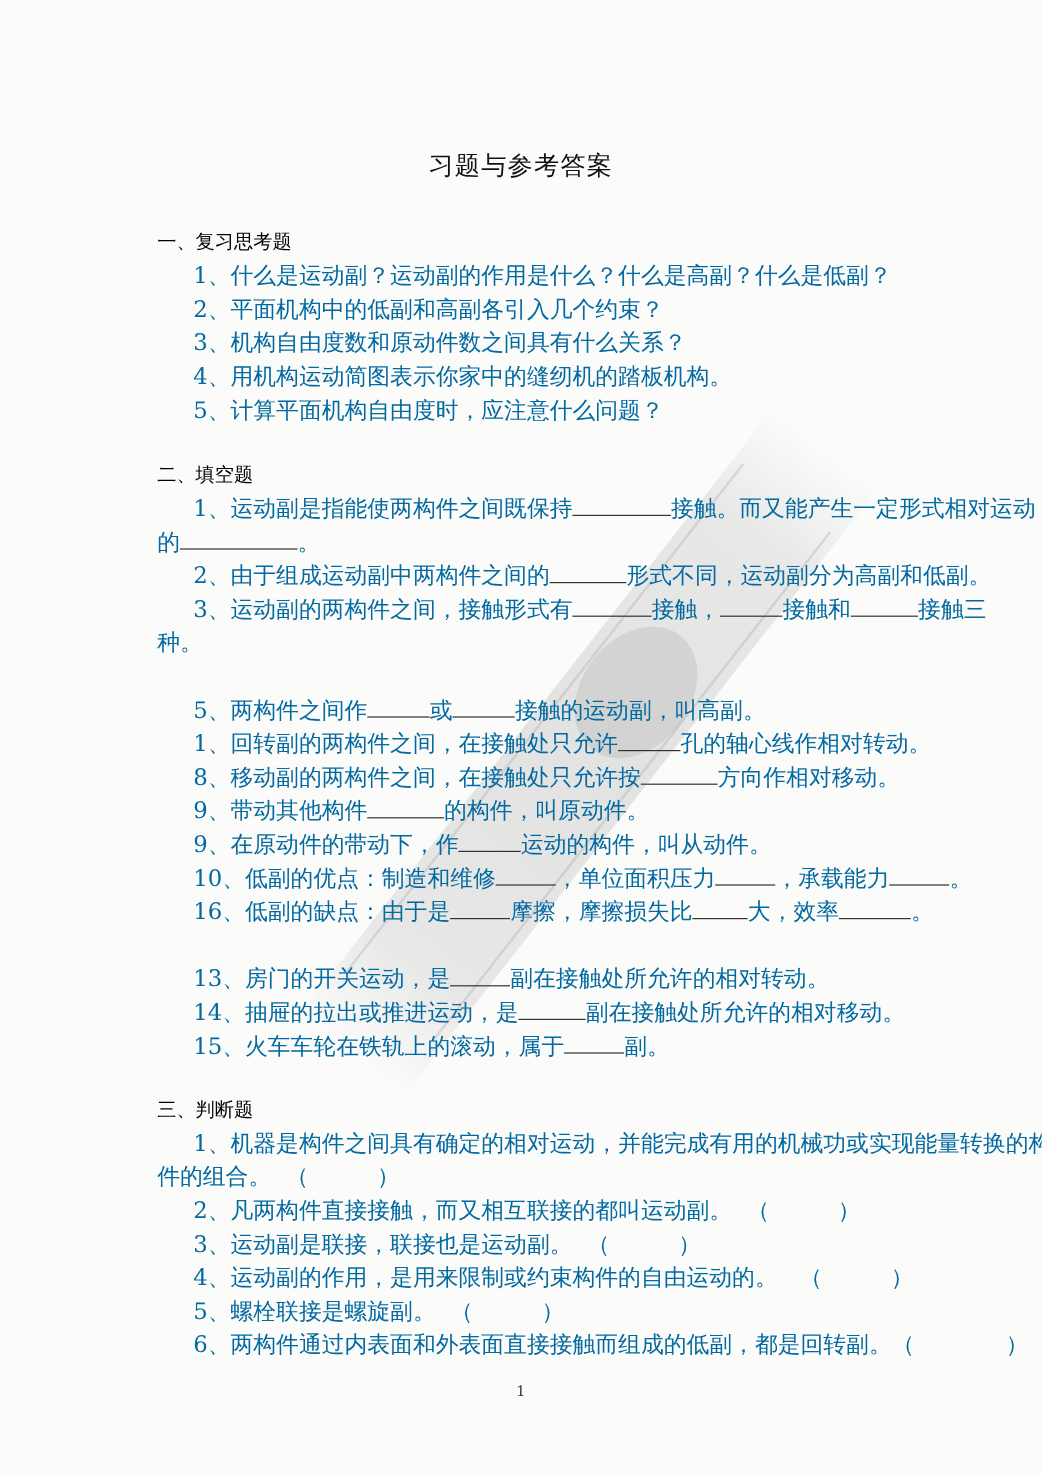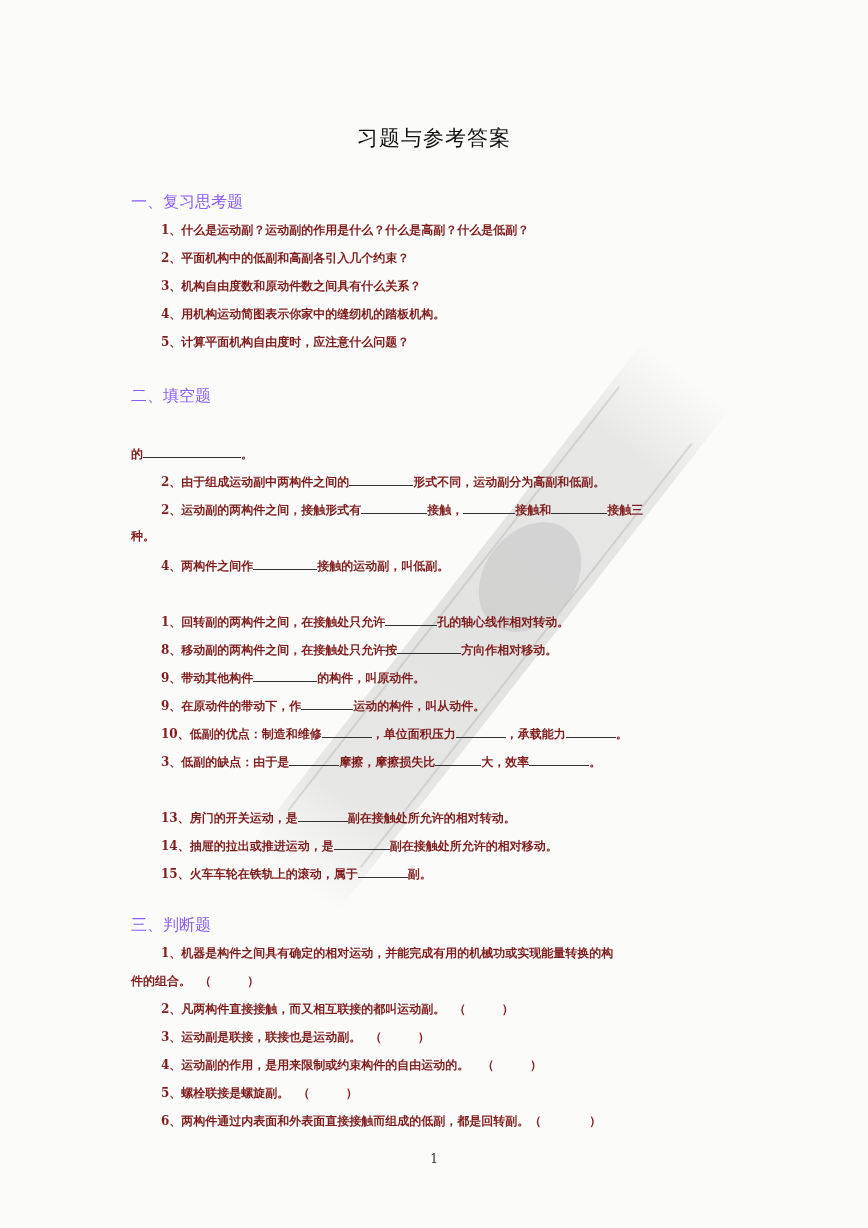--- a/index.html
+++ b/index.html
@@ -8,24 +8,24 @@
       font-family: "DejaVu Serif", "Liberation Serif", serif; color: #2a2a2a;
     }
     .page { position: absolute; left: 0; top: 12px; width: 868px; height: 1228px; }
     .title {
       position: absolute; left: 0; width: 868px; top: 112px; text-align: center;
       font-family: "DejaVu Sans", "Liberation Sans", sans-serif; font-size: 21px; color: #111;
       letter-spacing: 1px;
     }
     .section-head {
       position: absolute; left: 131px; font-family: "DejaVu Sans", "Liberation Sans", sans-serif;
-      font-size: 16px; color: #8b5cf6;
+      font-size: 16px; color: #000000;
     }
     .line {
-      position: absolute; font-size: 12px; white-space: nowrap; color: #7f1d1d; line-height: 18px; font-weight: bold;
+      position: absolute; font-size: 19px; white-space: nowrap; color: #0369a1; line-height: 18px;
     }
     .indent { left: 161px; }
     .flush { left: 131px; }
     .blank { display: inline-block; border-bottom: 1px solid #333; height: 14px; vertical-align: baseline; }
     .paren { display: inline-block; }
     .page-num { position: absolute; top: 1140px; left: 0; width: 868px; text-align: center; font-size: 12px; color: #333; }
     .watermark {
       position: absolute; left: 170px; top: 560px; width: 640px; height: 110px;
       transform: rotate(-52deg); transform-origin: center;
       background: linear-gradient(90deg, rgba(200,200,200,0) 0%, rgba(195,195,195,0.35) 15%, rgba(190,190,190,0.4) 50%, rgba(195,195,195,0.35) 85%, rgba(200,200,200,0) 100%);
@@ -53,51 +53,54 @@
 
   <div class="section-head" style="top:180px">一、复习思考题</div>
   <div class="line indent" style="top:209px">1、什么是运动副？运动副的作用是什么？什么是高副？什么是低副？</div>
   <div class="line indent" style="top:237px">2、平面机构中的低副和高副各引入几个约束？</div>
   <div class="line indent" style="top:265px">3、机构自由度数和原动件数之间具有什么关系？</div>
   <div class="line indent" style="top:293px">4、用机构运动简图表示你家中的缝纫机的踏板机构。</div>
   <div class="line indent" style="top:321px">5、计算平面机构自由度时，应注意什么问题？</div>
 
   <div class="section-head" style="top:374px">二、填空题</div>
 
+  <div class="line indent" style="top:403px">
+    <span>1、运动副是指能使两构件之间既保持</span><span class="blank" style="width:82px"></span><span>接触。而又能产生一定形式相对运动</span>
+  </div>
   <div class="line flush" style="top:431px">
     <span>的</span><span class="blank" style="width:98px"></span><span>。</span>
   </div>
   <div class="line indent" style="top:459px">
     <span>2、由于组成运动副中两构件之间的</span><span class="blank" style="width:64px"></span><span>形式不同，运动副分为高副和低副。</span>
   </div>
   <div class="line indent" style="top:487px">
-    <span>2、运动副的两构件之间，接触形式有</span><span class="blank" style="width:66px"></span><span>接触，</span><span class="blank" style="width:52px"></span><span>接触和</span><span class="blank" style="width:56px"></span><span>接触三</span>
+    <span>3、运动副的两构件之间，接触形式有</span><span class="blank" style="width:66px"></span><span>接触，</span><span class="blank" style="width:52px"></span><span>接触和</span><span class="blank" style="width:56px"></span><span>接触三</span>
   </div>
   <div class="line flush" style="top:515px">种。</div>
 
-  <div class="line indent" style="top:543px">
-    <span>4、两构件之间作</span><span class="blank" style="width:64px"></span><span>接触的运动副，叫低副。</span>
+  <div class="line indent" style="top:571px">
+    <span>5、两构件之间作</span><span class="blank" style="width:52px"></span><span>或</span><span class="blank" style="width:52px"></span><span>接触的运动副，叫高副。</span>
   </div>
   <div class="line indent" style="top:599px">
     <span>1、回转副的两构件之间，在接触处只允许</span><span class="blank" style="width:52px"></span><span>孔的轴心线作相对转动。</span>
   </div>
   <div class="line indent" style="top:627px">
     <span>8、移动副的两构件之间，在接触处只允许按</span><span class="blank" style="width:64px"></span><span>方向作相对移动。</span>
   </div>
   <div class="line indent" style="top:655px">
     <span>9、带动其他构件</span><span class="blank" style="width:64px"></span><span>的构件，叫原动件。</span>
   </div>
   <div class="line indent" style="top:683px">
     <span>9、在原动件的带动下，作</span><span class="blank" style="width:52px"></span><span>运动的构件，叫从动件。</span>
   </div>
   <div class="line indent" style="top:711px">
     <span>10、低副的优点：制造和维修</span><span class="blank" style="width:50px"></span><span>，单位面积压力</span><span class="blank" style="width:50px"></span><span>，承载能力</span><span class="blank" style="width:50px"></span><span>。</span>
   </div>
   <div class="line indent" style="top:739px">
-    <span>3、低副的缺点：由于是</span><span class="blank" style="width:50px"></span><span>摩擦，摩擦损失比</span><span class="blank" style="width:46px"></span><span>大，效率</span><span class="blank" style="width:60px"></span><span>。</span>
+    <span>16、低副的缺点：由于是</span><span class="blank" style="width:50px"></span><span>摩擦，摩擦损失比</span><span class="blank" style="width:46px"></span><span>大，效率</span><span class="blank" style="width:60px"></span><span>。</span>
   </div>
   <div class="line indent" style="top:795px">
     <span>13、房门的开关运动，是</span><span class="blank" style="width:50px"></span><span>副在接触处所允许的相对转动。</span>
   </div>
   <div class="line indent" style="top:823px">
     <span>14、抽屉的拉出或推进运动，是</span><span class="blank" style="width:56px"></span><span>副在接触处所允许的相对移动。</span>
   </div>
   <div class="line indent" style="top:851px">
     <span>15、火车车轮在铁轨上的滚动，属于</span><span class="blank" style="width:50px"></span><span>副。</span>
   </div>

